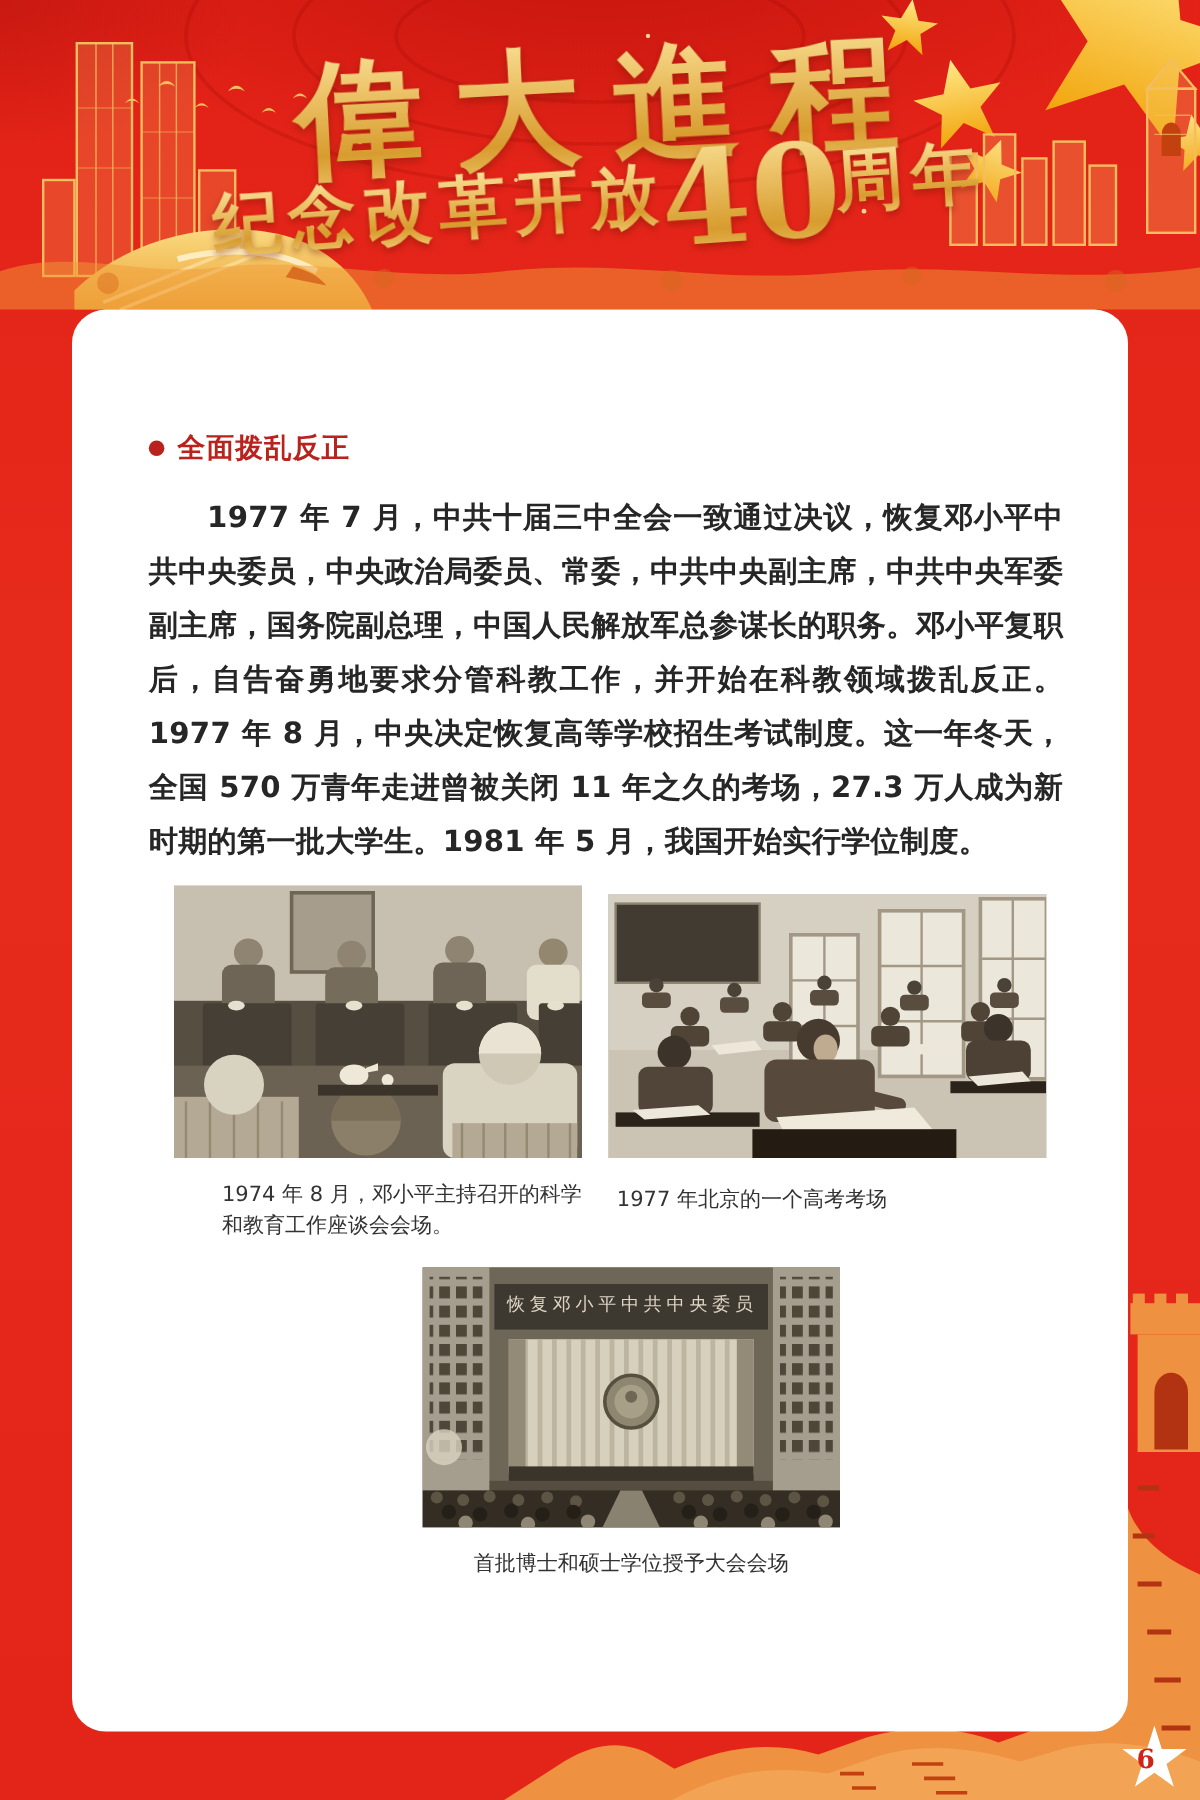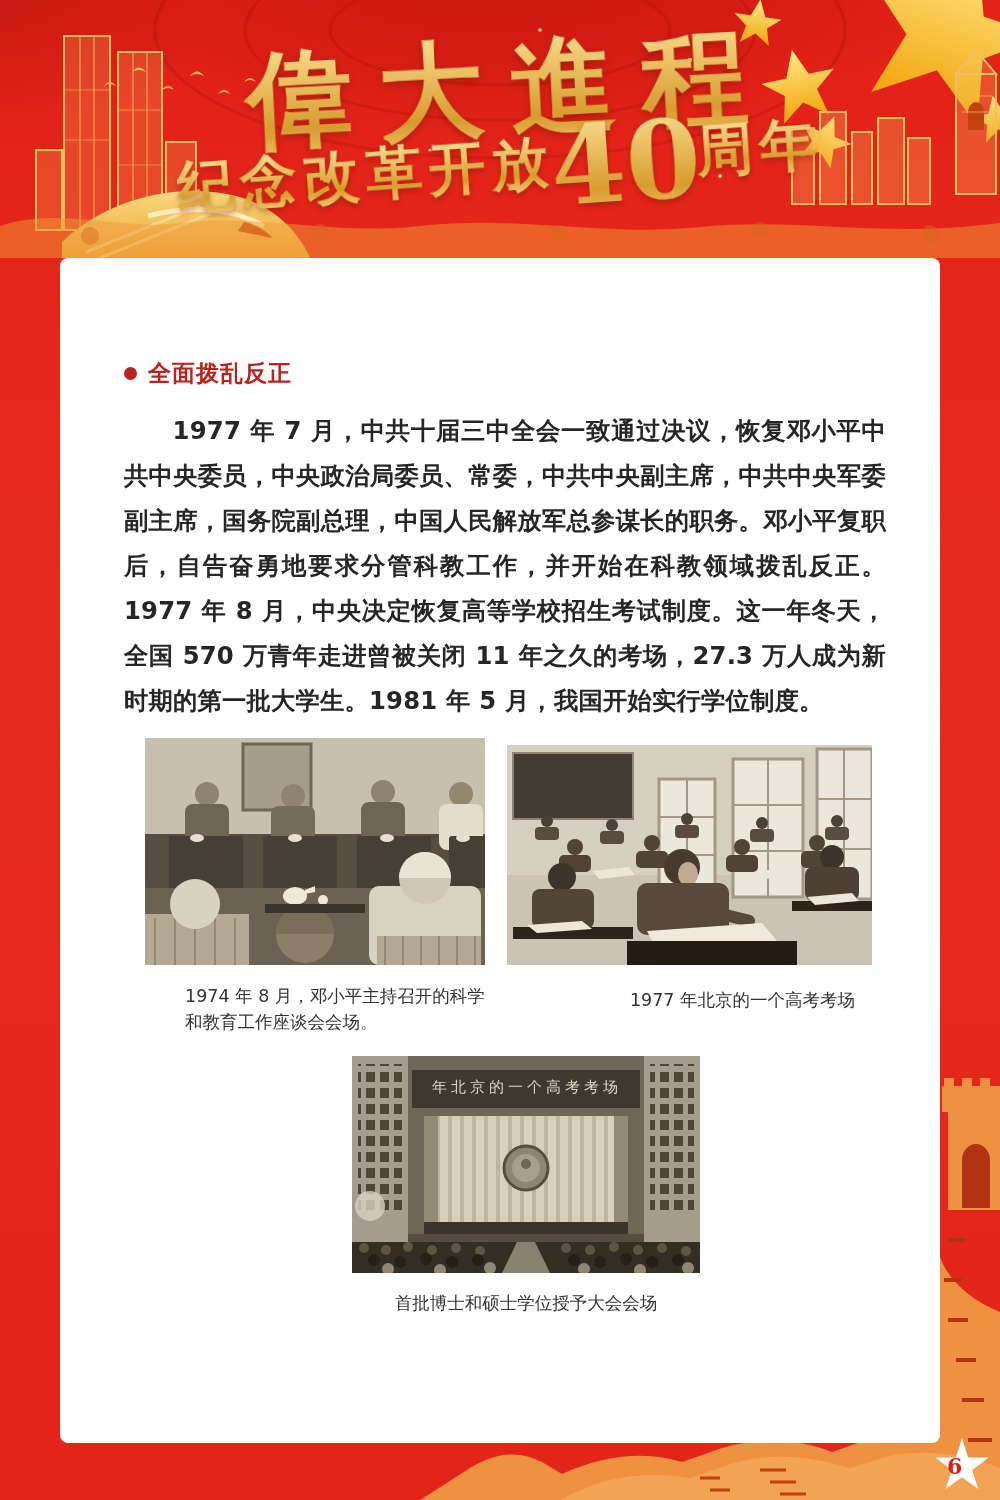--- a/index.html
+++ b/index.html
@@ -22,21 +22,21 @@
      font-size:106px;letter-spacing:26px;padding-left:20px;box-sizing:border-box;
      transform:rotate(-3deg);filter:drop-shadow(0 3px 4px rgba(110,20,0,.45));}
   .subtitle{position:absolute;left:0;width:100%;top:128px;
      font-family:"DejaVu Serif","Liberation Serif",serif;font-weight:700;
      transform:rotate(-4deg);white-space:nowrap;
      filter:drop-shadow(0 3px 3px rgba(110,20,0,.45));}
   .sub-side{font-size:57px;letter-spacing:6px;vertical-align:10px;}
   .sub-40{font-size:108px;letter-spacing:0;line-height:.8;vertical-align:-14px;margin:0 -4px;}
   
   .card{position:absolute;left:60px;top:258px;width:880px;height:1185px;
-        background:#ffffff;border-radius:8px;}
+        background:#ffffff;border-radius:28px;}
   .section-head{position:absolute;left:64px;top:100px;display:flex;align-items:center;}
   .bullet{width:13px;height:13px;border-radius:50%;background:#b9221d;margin-right:11px;}
   .section-title{font-size:23px;font-weight:700;color:#b9221d;letter-spacing:1px;}
   .para{position:absolute;left:64px;top:150px;width:762px;
         font-size:24.3px;line-height:45px;color:#262626;text-align:justify;
         text-indent:2em;letter-spacing:.2px;font-weight:bold;}
   .photo{position:absolute;overflow:hidden;background:#b9b1a2;}
   .photo svg{display:block;}
   .caption{position:absolute;font-size:17.5px;line-height:26px;color:#333;}
   .banner-text{position:absolute;left:62px;top:22px;width:226px;text-align:center;
@@ -269,21 +269,21 @@
         <polygon points="140,186 255,178 270,196 150,206" fill="#efeadb"></polygon>
         <rect x="120" y="196" width="170" height="24" fill="#241c12"></rect>
         <circle cx="325" cy="112" r="12" fill="#3c342a"></circle>
         <rect x="298" y="122" width="54" height="34" rx="8" fill="#4c4134"></rect>
         <rect x="285" y="156" width="80" height="10" fill="#2c241b"></rect>
         <polygon points="300,152 345,148 352,156 308,160" fill="#ece7d8"></polygon>
       </svg>
     </div>
 
     <div class="caption" style="left:125px;top:725px;width:300px;">1974 年 8 月，邓小平主持召开的科学和教育工作座谈会会场。</div>
-    <div class="caption" style="left:430px;top:729px;width:365px;text-align:right;">1977 年北京的一个高考考场</div>
+    <div class="caption" style="left:454px;top:729px;width:365px;text-align:left;">1977 年北京的一个高考考场</div>
 
     <div class="photo" style="left:292px;top:798px;width:348px;height:217px;">
       <svg width="348" height="217" viewBox="0 0 348 217">
         <defs>
           <pattern id="pw" width="14" height="16" patternUnits="userSpaceOnUse">
             <rect width="9" height="10" fill="#4e4739"></rect>
           </pattern>
           <pattern id="cs" width="12" height="112" patternUnits="userSpaceOnUse">
             <rect width="4" height="112" fill="#b7ae99"></rect>
           </pattern>
@@ -335,21 +335,21 @@
         <g fill="#8f8673">
           <circle cx="36" cy="213" r="6"></circle>
             <circle cx="88" cy="214" r="6"></circle>
             <circle cx="138" cy="212" r="6"></circle>
           <circle cx="232" cy="213" r="6"></circle>
             <circle cx="288" cy="214" r="6"></circle>
             <circle cx="336" cy="212" r="6"></circle>
         </g>
         <circle cx="18" cy="150" r="15" fill="#d9d3c2" opacity=".8"></circle>
       </svg>
-      <div class="banner-text">年北京的一个高考考场</div>
+      <div class="banner-text">恢复邓小平中共中央委员</div>
     </div>
 
     <div class="caption" style="left:292px;top:1032px;width:348px;text-align:center;">首批博士和硕士学位授予大会会场</div>
   </div>
 
   <div class="page-star"></div>
   <div class="page-num" style="left:947px;top:1453px;position:absolute;transform:none;">6</div>
 
 </div>
 

